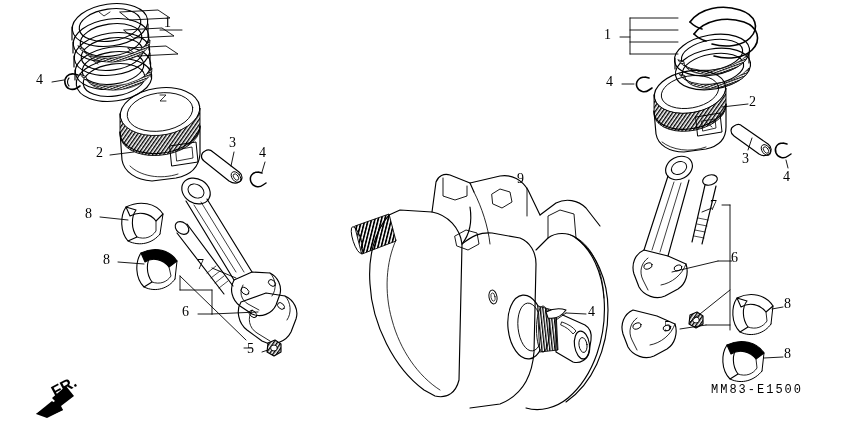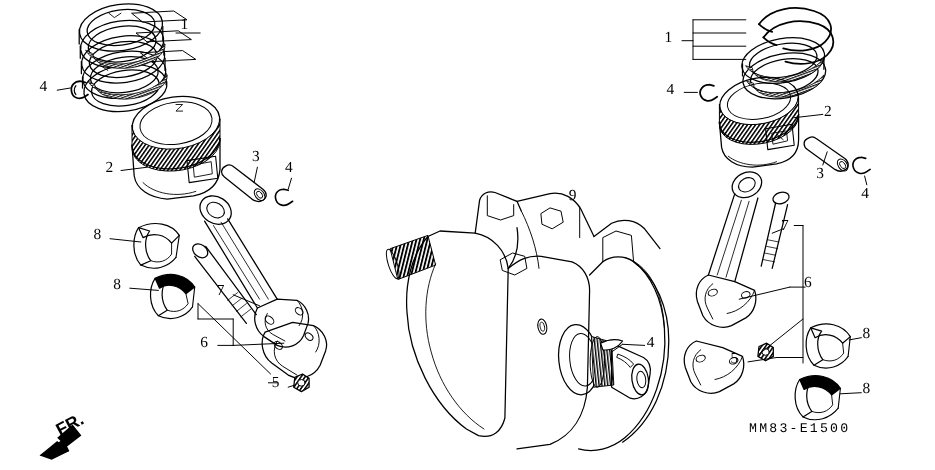--- a/index.html
+++ b/index.html
@@ -450,15 +450,15 @@
   <div class="callout" style="left:742px; top:152px;">3</div>
   <div class="callout" style="left:783px; top:170px;">4</div>
   <div class="callout" style="left:710px; top:199px;">7</div>
   <div class="callout" style="left:731px; top:251px;">6</div>
   <div class="callout" style="left:784px; top:297px;">8</div>
   <div class="callout" style="left:664px; top:320px;">5</div>
   <div class="callout" style="left:784px; top:347px;">8</div>
 
   <div class="frlabel" style="left:57px; top:383px;">FR.</div>
 
-  <div class="partnum" style="left:633px; top:383px;padding-left:48px;">MM83-E1500</div>
+  <div class="partnum" style="left:663px; top:383px;padding-left:48px;">MM83-E1500</div>
 
 </div>
 
 </body></html>

